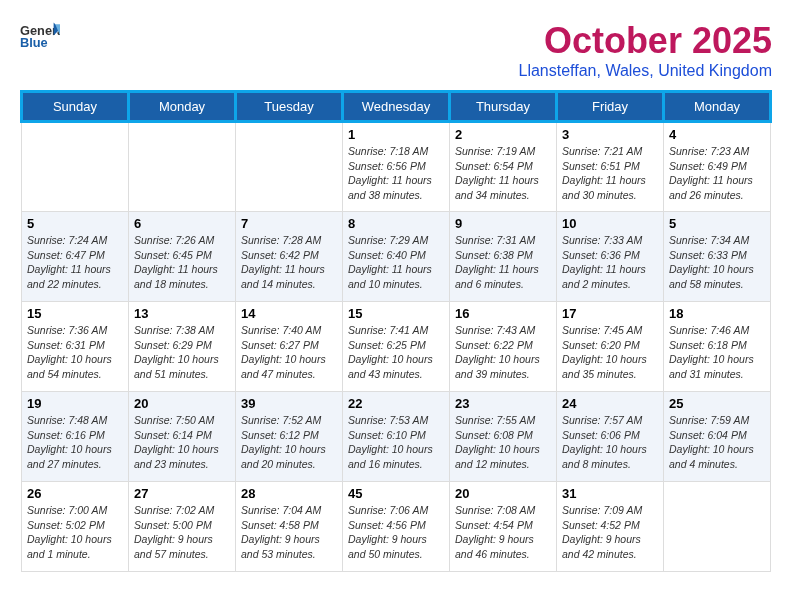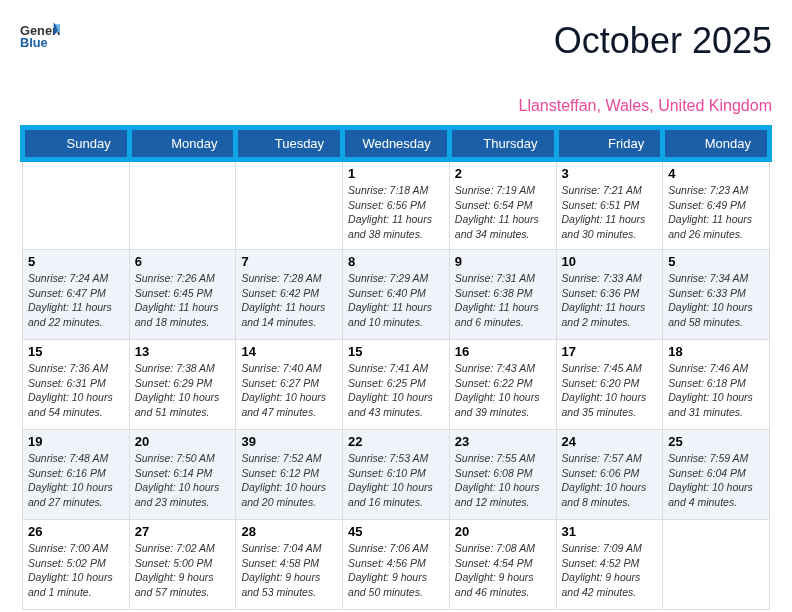--- a/index.html
+++ b/index.html
@@ -28,41 +28,40 @@
     .logo-row {
       display: flex;
       align-items: center;
       gap: 4px;
     }
     .title-section {
       text-align: right;
     }
     .month-title {
       font-size: 36px;
-      color: #0f172a;
-      font-weight: normal;
+      color: #be185d;
+      font-weight: bold;
     }
     .location {
       font-size: 16px;
-      color: #ec4899;
-      margin-top: 35px;
+      color: #1d4ed8;
     }
     table {
       width: 100%;
       border-collapse: collapse;
       font-size: 11px;
     }
     thead tr th {
       background-color: #1a5fa8;
       color: #fff;
       padding: 6px 16px;
-      text-align: right;
+      text-align: center;
       font-size: 13px;
       font-weight: normal;
-      border: 5px solid #0ea5e9;
+      border: 3px solid #0ea5e9;
     }
     tbody tr td {
       vertical-align: top;
       padding: 4px 5px;
       border: 1px solid #ddd;
       width: calc(100% / 7);
       min-height: 80px;
       height: 90px;
     }
     tbody tr:nth-child(odd) td {

